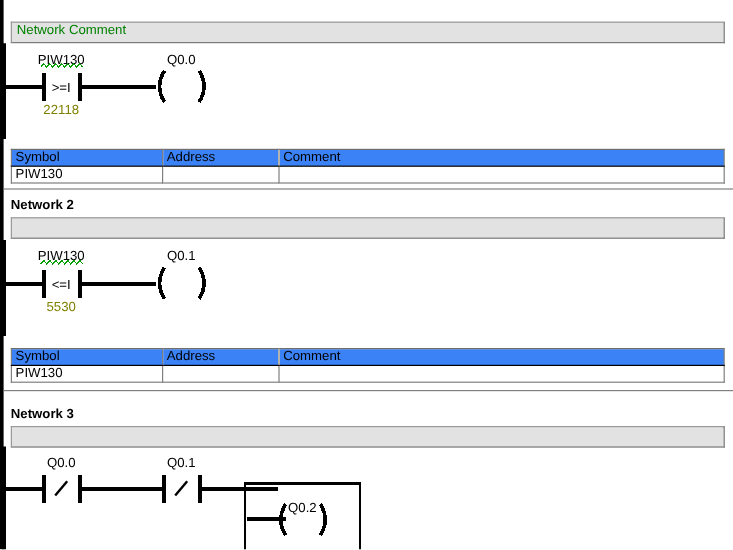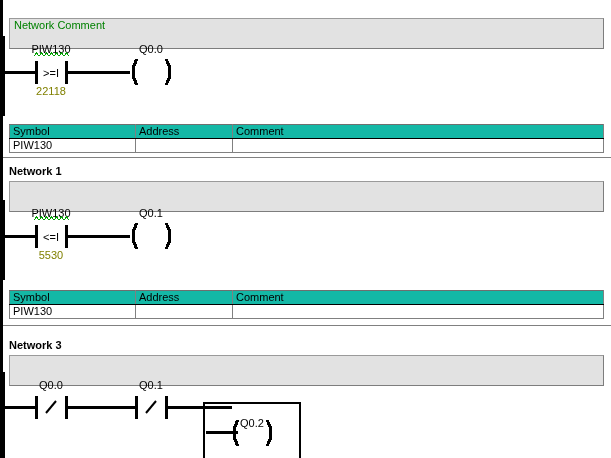--- a/index.html
+++ b/index.html
@@ -54,21 +54,21 @@
   }
   .net-title {
     color: #008000;
     font-size: 11px;
     margin-left: 18px;
   }
 
   .net-comment-bar {
     position: absolute;
     left: 9px;
-    height: 31px;
+    height: 18px;
     background: #e2e2e2;
     border: 1px solid #9a9a9a;
     border-right-color: #7d7d7d;
     border-bottom-color: #7d7d7d;
     box-sizing: border-box;
     overflow: hidden;
   }
   .net-comment-text {
     display: block;
     padding: 0 0 0 4px;
@@ -106,21 +106,21 @@
     text-align: left;
     padding: 0 0 0 3px;
     height: 13px;
     line-height: 13px;
     overflow: hidden;
     white-space: nowrap;
     color: #000000;
     box-sizing: border-box;
   }
   .sym-table thead th {
-    background: #14b8a6;
+    background: #3b82f6;
     border-top: 1px solid #6f6f6f;
     border-bottom: 1px solid #000000;
   }
   .sym-table tbody td {
     background: #ffffff;
   }
 
   
   .net-sep {
     position: absolute;
@@ -194,21 +194,21 @@
         </tr>
       </tbody>
     </table>
   </div>
 
   <div class="net-sep" style="top:157px;"></div>
 
   <div class="network" style="top:160px;height:163px;">
 
     <div class="net-header" style="top:5px;">
-      <span class="net-label">Network 1</span><span class="net-title"></span>
+      <span class="net-label">Network 2</span><span class="net-title"></span>
     </div>
 
     <div class="net-comment-bar" style="top:21px;width:595px;">
       <span class="net-comment-text"></span>
     </div>
 
     <div class="ladder" style="top:40px;">
       <svg width="611" height="80" viewBox="0 0 611 80" xmlns="http://www.w3.org/2000/svg">
         <rect x="2" y="0" width="3" height="80" fill="#000000"></rect>
         <rect x="5" y="35" width="30" height="3" fill="#000000"></rect>

